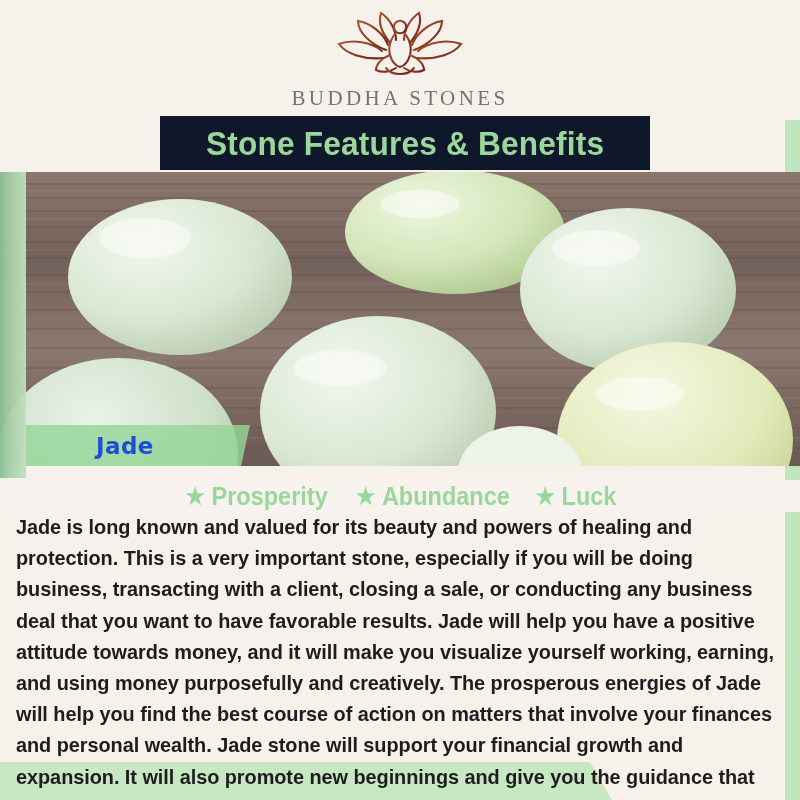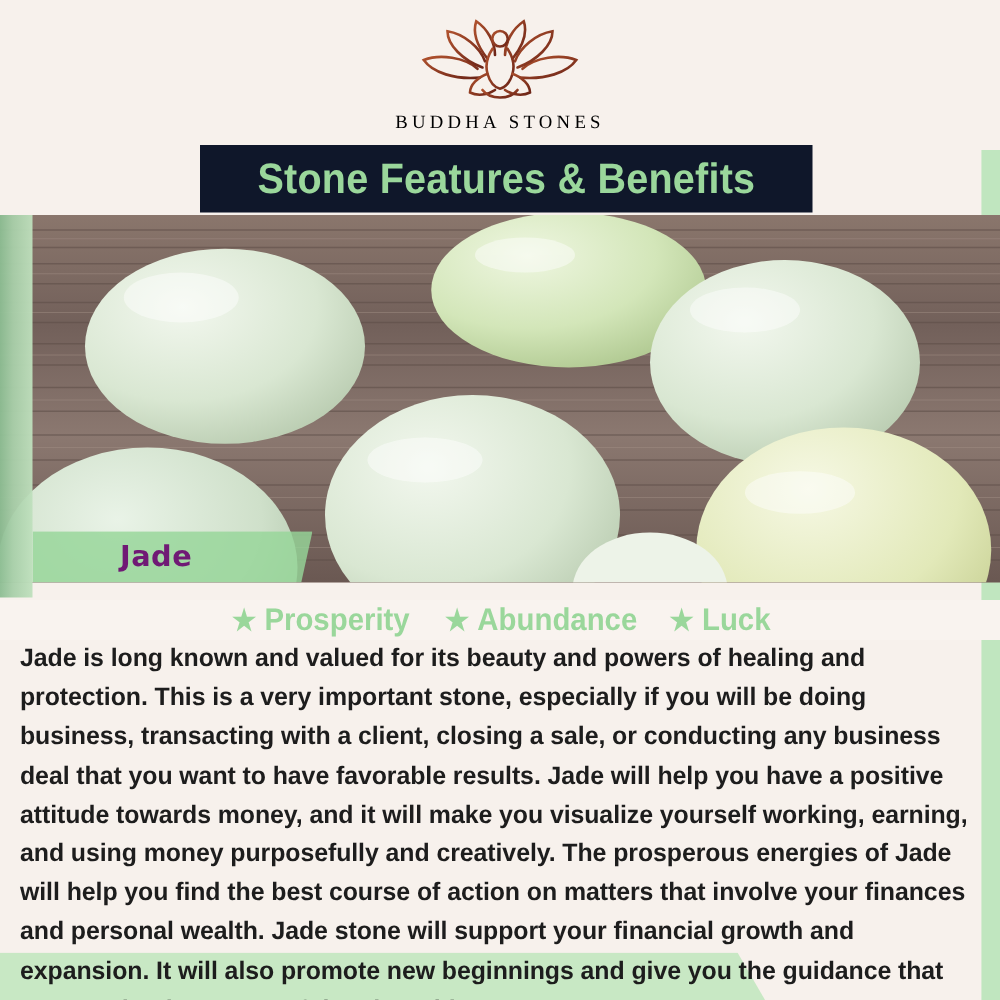--- a/index.html
+++ b/index.html
@@ -39,21 +39,21 @@
   
   .logo-zone{
     position:absolute;top:0;left:0;width:800px;height:120px;
     background:#f7f1ec;
     display:flex;flex-direction:column;align-items:center;justify-content:center;
   }
   .lotus{width:132px;height:70px;display:block;}
   .brand{
     margin-top:6px;
     font-family:"Liberation Serif","DejaVu Serif",serif;
-    font-size:15px;letter-spacing:3.4px;color:#000000;font-weight:400;
+    font-size:21px;letter-spacing:3.4px;color:#737373;font-weight:400;
   }
 
   
   .header-band{
     position:absolute;top:116px;left:160px;width:490px;height:54px;
     background:#0f172a;
     display:flex;align-items:center;justify-content:center;
   }
   .header-title{
     font-family:"Liberation Sans Narrow","Liberation Sans",sans-serif;
@@ -71,21 +71,21 @@
   .photo svg{position:absolute;top:0;left:0;}
 
   
   .jade-band{
     position:absolute;top:425px;left:26px;width:224px;height:41px;
     background:rgba(150,214,153,.82);
     display:flex;align-items:center;
     clip-path:polygon(0 0,100% 0,calc(100% - 9px) 100%,0 100%);
   }
   .jade-label{
-    margin-left:70px;color:#701a75;font-weight:700;font-size:23px;
+    margin-left:70px;color:#1d4ed8;font-weight:700;font-size:23px;
     letter-spacing:.4px;
     font-family:"DejaVu Sans","Liberation Sans",sans-serif;
   }
 
   
   .benefits{
     position:absolute;top:480px;left:0;width:800px;height:32px;
     display:flex;align-items:center;justify-content:center;gap:0;
     background:#f9f3ef;
   }

